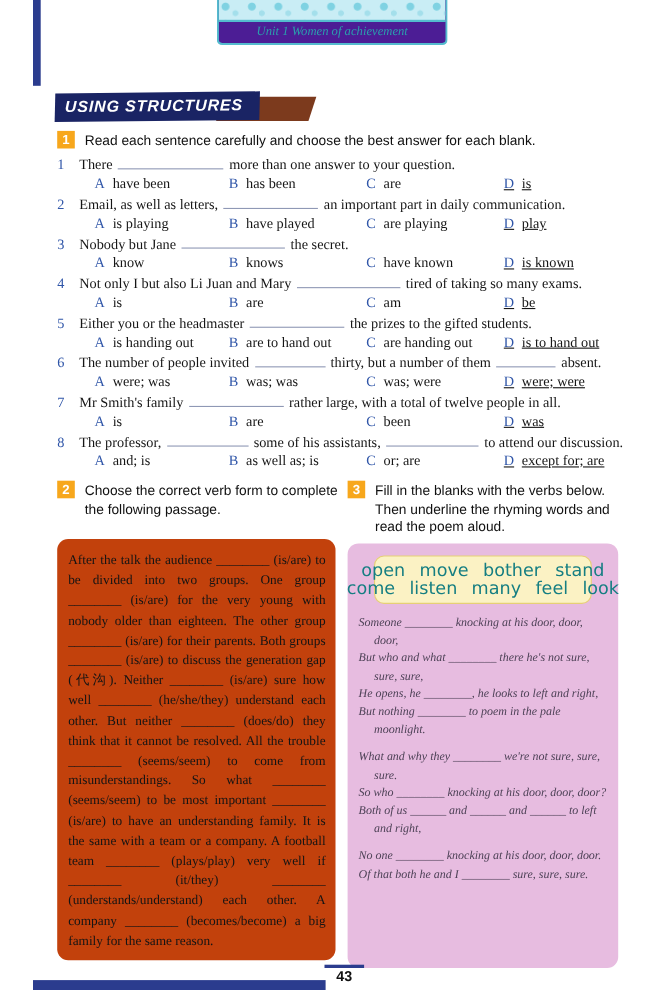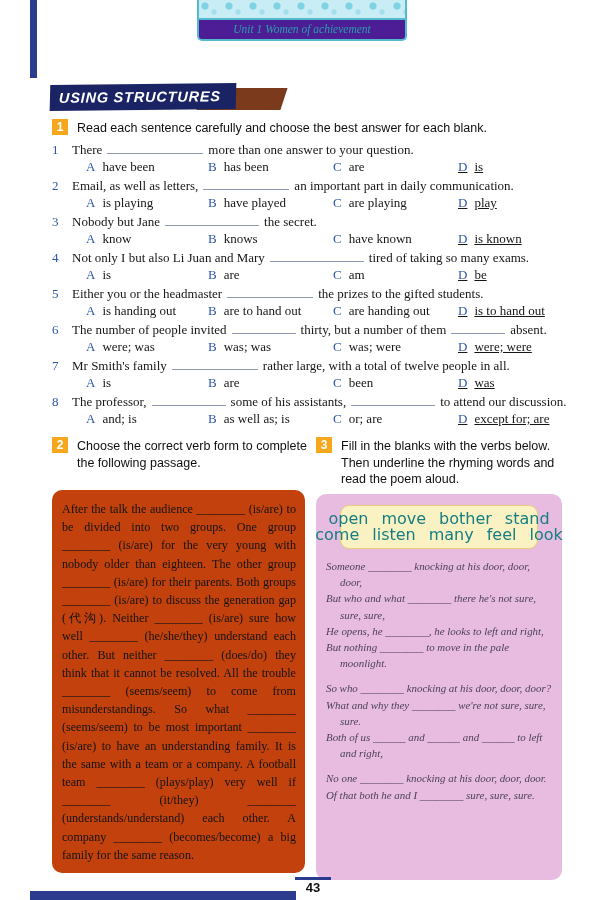--- a/index.html
+++ b/index.html
@@ -202,25 +202,25 @@
           <span class="vb-word">many</span>
           <span class="vb-word">feel</span>
           <span class="vb-word">look</span>
         </div>
       </div>
     <div class="poem" id="poem">
         <div class="stanza">
           <div class="poem-line">Someone ________ knocking at his door, door, door,</div>
           <div class="poem-line">But who and what ________ there he's not sure, sure, sure,</div>
           <div class="poem-line">He opens, he ________, he looks to left and right,</div>
-          <div class="poem-line">But nothing ________ to move in the pale moonlight.</div>
+          <div class="poem-line">But nothing ________ to poem in the pale moonlight.</div>
         </div>
         <div class="stanza">
+          <div class="poem-line">What and why they ________ we're not sure, sure, sure.</div>
           <div class="poem-line">So who ________ knocking at his door, door, door?</div>
-          <div class="poem-line">What and why they ________ we're not sure, sure, sure.</div>
           <div class="poem-line">Both of us ______ and ______ and ______ to left and right,</div>
         </div>
         <div class="stanza">
           <div class="poem-line">No one ________ knocking at his door, door, door.</div>
           <div class="poem-line">Of that both he and I ________ sure, sure, sure.</div>
         </div>
       </div>
   </div>
 
   <div class="bottom-bar"></div>

